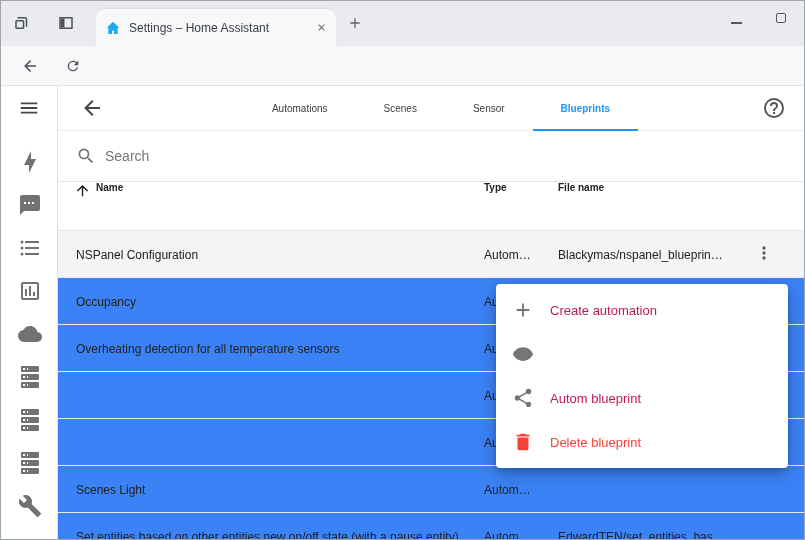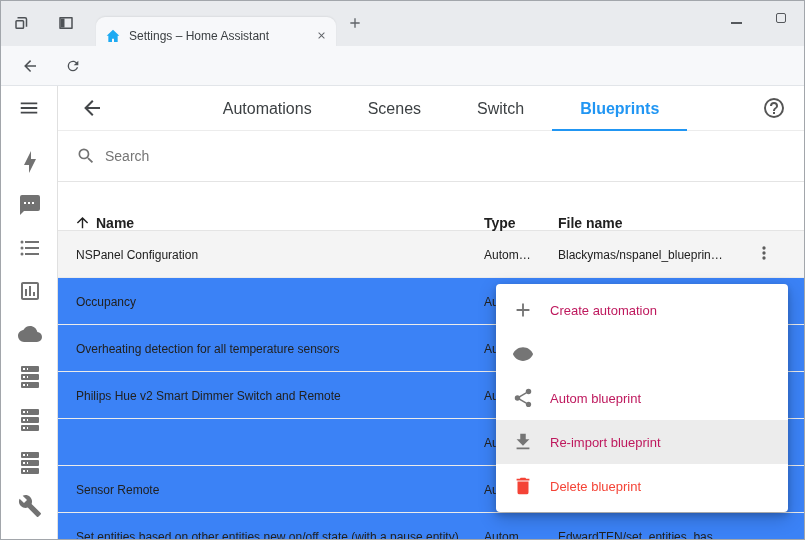--- a/index.html
+++ b/index.html
@@ -10,21 +10,21 @@
   .window { position:relative; width:805px; height:540px; background:#fff; overflow:hidden;
             border:1px solid #a2a6ab; }
 
   
   .tabstrip { position:absolute; top:0; left:0; right:0; height:45px; background:#e9ebee; }
   .chrome-ic { position:absolute; color:#4e5256; cursor:pointer; }
   .ts-ic1 { left:12px; top:13px; }
   .ts-ic2 { left:56px; top:13px; }
   .tab { position:absolute; left:95px; top:8px; width:240px; height:37px; background:#f7f8fa;
          border-radius:9px 9px 0 0; display:flex; align-items:center; padding:0 9px;
-         box-shadow:0 -1px 2px rgba(0,0,0,.06);margin-top:8px; }
+         box-shadow:0 -1px 2px rgba(0,0,0,.06); }
   .favicon { width:16px; height:16px; margin-right:8px; color:#1daaf2; flex:0 0 auto; }
   .tab-title { flex:1; font-size:12px; color:#3c4043; white-space:nowrap; overflow:hidden; text-overflow:ellipsis; }
   .tab-close { color:#5f6368; margin-left:6px; flex:0 0 auto; cursor:pointer; }
   .newtab { position:absolute; left:346px; top:14px; color:#5f6368; cursor:pointer; }
   .win-min { position:absolute; left:730px; top:21px; cursor:pointer; }
   .win-min i { display:block; width:11px; height:2px; background:#55585c; }
   .win-max { position:absolute; left:775px; top:12px; cursor:pointer; }
   .win-max i { display:block; width:10px; height:10px; border:1.5px solid #55585c; border-radius:2px; }
 
   
@@ -57,35 +57,35 @@
   .app { position:absolute; top:85px; left:0; right:0; bottom:0; background:#fff; display:flex; }
   .sidebar { width:57px; flex:0 0 auto; border-right:1px solid #e0e0e0; position:relative; background:#fff; }
   .sb-ic { position:absolute; left:17px; color:#727272; cursor:pointer; }
   .sb-menu { color:#44474a; top:11px; }
 
   .content { flex:1; position:relative; }
 
   .ha-header { position:absolute; top:0; left:0; right:0; height:45px; border-bottom:1px solid #ececec; background:#fff; }
   .ha-back { position:absolute; left:22px; top:10px; color:#44474a; cursor:pointer; }
   .ha-tabs { position:absolute; left:110px; right:90px; top:0; height:45px; display:flex; justify-content:center; }
-  .ha-tab { padding:0 28px; display:flex; align-items:center; font-size:16px; color:#3c4043;
+  .ha-tab { padding:0 28px; display:flex; align-items:center; font-size:10px; color:#3c4043;
             position:relative; cursor:pointer; white-space:nowrap; }
   .ha-tab.active { color:#2196f3; font-weight:bold; }
   .ha-tab.active::after { content:""; position:absolute; left:0; right:0; bottom:0; height:2px; background:#2196f3; }
   .ha-help { position:absolute; right:18px; top:10px; color:#555; cursor:pointer; }
 
   .searchrow { position:absolute; top:45px; left:0; right:0; height:51px; border-bottom:1px solid #e4e4e4;
                display:flex; align-items:center; }
   .search-ic { margin-left:18px; color:#727272; flex:0 0 auto; }
   .search-input { border:none; outline:none; background:transparent; margin-left:9px; flex:1;
                   font-size:14px; font-family:inherit; color:#212121; }
   .search-input::placeholder { color:#757575; opacity:1; }
 
   .thead { position:absolute; top:96px; left:0; right:0; height:49px; border-bottom:1px solid #e4e4e4; }
-  .th { position:absolute; top:0; height:49px; display:flex; align-items:flex-end; font-size:14px;
+  .th { position:absolute; top:0; height:49px; display:flex; align-items:flex-start; font-size:10px;
         font-weight:bold; color:#212121; cursor:pointer; }
   .th-name { left:16px; }
   .th-name .sort-ic { color:#212121; margin-right:5px; }
   .th-type { left:426px; }
   .th-file { left:500px; }
 
   .tbody { position:absolute; top:145px; left:0; right:0; bottom:0; overflow:hidden; }
   .row { position:relative; height:47px; border-bottom:1px solid #ebebeb; cursor:pointer; background:#3b82f6; }
   .row.selected { background:#f4f4f4; }
   .cell { position:absolute; top:0; height:47px; display:flex; align-items:center; font-size:12px;
@@ -282,21 +282,21 @@
 
       <div class="ha-header">
         <span class="ha-back">
           <svg width="24" height="24" viewBox="0 0 24 24">
               <path d="M20,11V13H8L13.5,18.5L12.08,19.92L4.16,12L12.08,4.08L13.5,5.5L8,11H20Z"></path>
             </svg>
         </span>
         <div class="ha-tabs">
           <span class="ha-tab">Automations</span>
           <span class="ha-tab">Scenes</span>
-          <span class="ha-tab">Switch</span>
+          <span class="ha-tab">Sensor</span>
           <span class="ha-tab active">Blueprints</span>
         </div>
         <span class="ha-help">
           <svg width="24" height="24" viewBox="0 0 24 24">
               <path d="M11,18H13V16H11V18M12,2A10,10 0 0,0 2,12A10,10 0 0,0 12,22A10,10 0 0,0 22,12A10,10 0 0,0 12,2M12,20C7.59,20 4,16.41 4,12C4,7.59 7.59,4 12,4C16.41,4 20,7.59 20,12C20,16.41 16.41,20 12,20M12,6A4,4 0 0,0 8,10H10A2,2 0 0,1 12,8A2,2 0 0,1 14,10C14,12 11,11.75 11,15H13C13,12.75 16,12.5 16,10A4,4 0 0,0 12,6Z"></path>
             </svg>
         </span>
       </div>
 
       <div class="searchrow">
@@ -336,30 +336,29 @@
           <span class="cell c-name">Occupancy</span>
           <span class="cell c-type">Autom…</span>
           <span class="cell c-file"></span>
         </div>
         <div class="row">
           <span class="cell c-name">Overheating detection for all temperature sensors</span>
           <span class="cell c-type">Autom…</span>
           <span class="cell c-file"></span>
         </div>
         <div class="row">
-          <span class="cell c-name">Philips Hue v2 Smart Dimmer Switch and Remote</span>
           <span class="cell c-type">Autom…</span>
           <span class="cell c-file"></span>
         </div>
         <div class="row">
           <span class="cell c-type">Autom…</span>
           <span class="cell c-file"></span>
         </div>
         <div class="row">
-          <span class="cell c-name">Sensor Remote</span>
+          <span class="cell c-name">Scenes Light</span>
           <span class="cell c-type">Autom…</span>
           <span class="cell c-file"></span>
         </div>
         <div class="row">
           <span class="cell c-name">Set entities based on other entities new on/off state (with a pause entity)</span>
           <span class="cell c-type">Autom…</span>
           <span class="cell c-file">EdwardTEN/set_entities_bas…</span>
         </div>
       </div>
 
@@ -380,28 +379,20 @@
           </span>
         </div>
         <div class="menu-item">
           <span class="mi-icon">
             <svg width="22" height="22" viewBox="0 0 24 24">
                 <path d="M18,16.08C17.24,16.08 16.56,16.38 16.04,16.85L8.91,12.7C8.96,12.47 9,12.24 9,12C9,11.76 8.96,11.53 8.91,11.3L15.96,7.19C16.5,7.69 17.21,8 18,8A3,3 0 0,0 21,5A3,3 0 0,0 18,2A3,3 0 0,0 15,5C15,5.24 15.04,5.47 15.09,5.7L8.04,9.81C7.5,9.31 6.79,9 6,9A3,3 0 0,0 3,12A3,3 0 0,0 6,15C6.79,15 7.5,14.69 8.04,14.19L15.16,18.34C15.11,18.55 15.08,18.77 15.08,19C15.08,20.61 16.39,21.91 18,21.91C19.61,21.91 20.92,20.61 20.92,19A2.92,2.92 0 0,0 18,16.08Z"></path>
               </svg>
           </span>
           <span class="mi-label">Autom blueprint</span>
         </div>
-        <div class="menu-item hover">
-          <span class="mi-icon">
-            <svg width="22" height="22" viewBox="0 0 24 24">
-                <path d="M5,20H19V18H5M19,9H15V3H9V9H5L12,16L19,9Z"></path>
-              </svg>
-          </span>
-          <span class="mi-label">Re-import blueprint</span>
-        </div>
         <div class="menu-item danger">
           <span class="mi-icon">
             <svg width="22" height="22" viewBox="0 0 24 24">
                 <path d="M19,4H15.5L14.5,3H9.5L8.5,4H5V6H19M6,19A2,2 0 0,0 8,21H16A2,2 0 0,0 18,19V7H6V19Z"></path>
               </svg>
           </span>
           <span class="mi-label">Delete blueprint</span>
         </div>
       </div>
 

